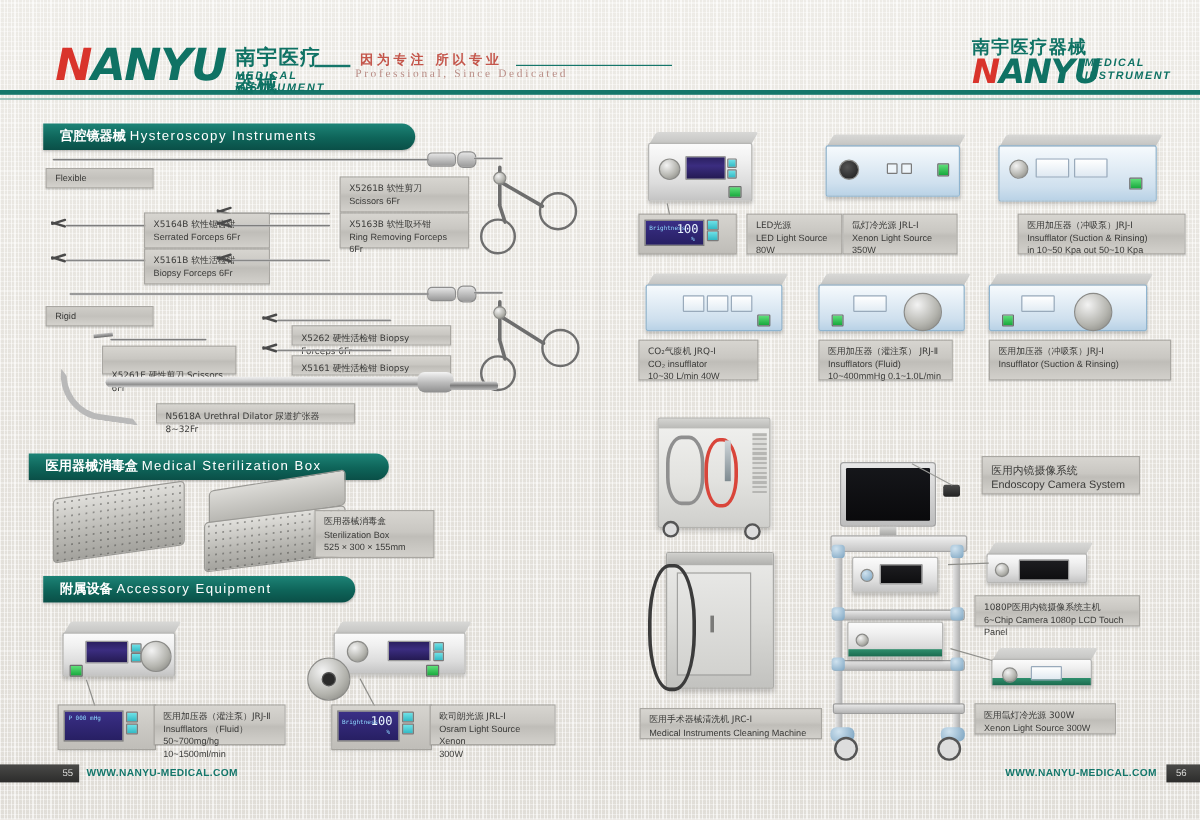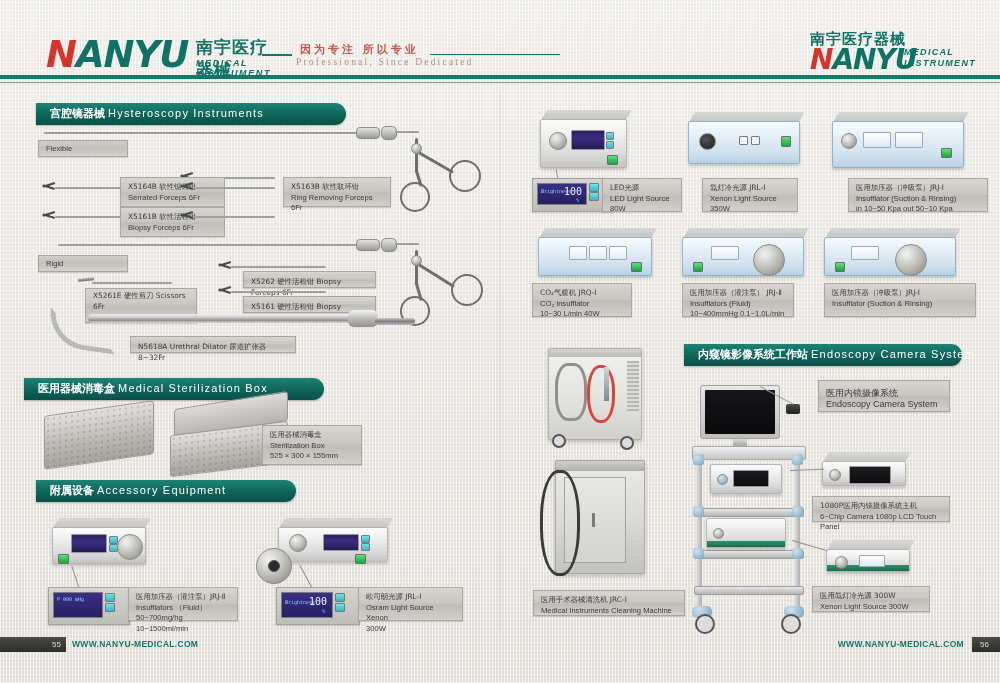--- a/index.html
+++ b/index.html
@@ -206,20 +206,24 @@
     <div class="ring" style="left:-5px;top:46px;width:26px;height:26px;"></div>
     <div class="knobc" style="left:6px;top:7px;width:9px;height:9px;"></div>
   </div>
 
   <div class="cap flat" style="left:38px;top:140px;width:90px;height:17px;padding-top:3px;">
     <span class="en">Flexible</span>
   </div>
 
   <div class="jaw" style="left:180px;top:172px;"></div>
   <div class="shaft thin" style="left:193px;top:177px;width:82px;"></div>
+  <div class="cap" style="left:283px;top:147px;width:108px;height:30px;">
+    <div class="zh">X5261B 软性剪刀</div>
+    <div class="en">Scissors 6Fr</div>
+  </div>
 
   <div class="jaw" style="left:42px;top:182px;"></div>
   <div class="shaft thin" style="left:55px;top:187px;width:80px;"></div>
   <div class="cap" style="left:120px;top:177px;width:105px;height:30px;">
     <div class="zh">X5164B 软性锯齿钳</div>
     <div class="en">Serrated Forceps 6Fr</div>
   </div>
 
   <div class="jaw" style="left:180px;top:182px;"></div>
   <div class="shaft thin" style="left:193px;top:187px;width:82px;"></div>
@@ -262,21 +266,21 @@
   </div>
 
   <div class="jaw" style="left:218px;top:286px;"></div>
   <div class="shaft thin" style="left:231px;top:291px;width:95px;"></div>
   <div class="cap oneline" style="left:243px;top:296px;width:133px;height:17px;padding-top:3.5px;">
     <span class="zh">X5161 硬性活检钳 Biopsy Forceps 6Fr</span>
   </div>
 
   <div class="tip-blade" style="left:78px;top:278px;"></div>
   <div class="shaft thin" style="left:92px;top:282px;width:80px;"></div>
-  <div class="cap oneline" style="left:85px;top:288px;width:112px;height:35px;padding-top:1px;">
+  <div class="cap oneline" style="left:85px;top:288px;width:112px;height:17px;padding-top:18px;">
     <span class="zh">X5261E 硬性剪刀 Scissors 6Fr</span>
   </div>
 
   <div class="dilator">
     <div class="curve"></div>
     <div class="body"></div>
     <div class="knob"></div>
   </div>
   <div class="shaft" style="left:375px;top:318px;width:40px;height:7px;border-radius:3px;"></div>
   <div class="cap oneline" style="left:130px;top:336px;width:166px;height:17px;padding-top:3.5px;">
@@ -379,21 +383,21 @@
   <div class="leader" style="left:556px;top:169px;width:14px;transform:rotate(78deg);"></div>
   <div class="closeup" style="left:532px;top:178px;width:76px;height:28px;">
     <div class="lcd" style="width:48px;height:20px;">
       <div class="txt" style="left:3px;top:4px;">Brightness</div>
       <div class="big" style="left:26px;top:2px;">100</div>
       <div class="txt" style="left:38px;top:13px;">%</div>
     </div>
     <div class="btn-sq" style="left:56px;top:4px;width:8px;height:7px;"></div>
     <div class="btn-sq" style="left:56px;top:13px;width:8px;height:7px;"></div>
   </div>
-  <div class="cap" style="left:602px;top:178px;width:80px;height:34px;">
+  <div class="cap" style="left:622px;top:178px;width:80px;height:34px;">
     <div class="zh">LED光源</div>
     <div class="en">LED Light Source</div>
     <div class="en">80W</div>
   </div>
 
   <div class="dev blue" style="left:688px;top:112px;width:110px;height:52px;">
     <div class="top"></div>
     <div class="face">
       <div class="knobc" style="left:10px;top:11px;width:15px;height:15px;background:radial-gradient(circle at 40% 35%,#555,#1a1a1a);"></div>
       <div class="btn-sq" style="left:50px;top:14px;width:7px;height:7px;background:#eef5fa;"></div>
@@ -457,26 +461,20 @@
       <div class="screen" style="left:26px;top:8px;width:26px;height:12px;background:linear-gradient(180deg,#fff,#e2ecf4);border-color:#9ab;"></div>
       <div class="knobc" style="left:70px;top:6px;width:30px;height:30px;"></div>
       <div class="btn-gr" style="left:10px;top:24px;width:8px;height:8px;"></div>
     </div>
   </div>
   <div class="cap" style="left:824px;top:283px;width:152px;height:34px;">
     <div class="zh">医用加压器（冲吸泵）JRJ-Ⅰ</div>
     <div class="en">Insufflator (Suction &amp; Rinsing)</div>
   </div>
 
-  <div class="sec" style="left:684px;top:344px;width:278px;">
-    <div class="t">
-      <span class="zh">内窥镜影像系统工作站</span>
-      <span class="en">Endoscopy Camera System</span>
-    </div>
-  </div>
 
   <div class="cabinet" style="left:548px;top:348px;width:92px;height:90px;background:linear-gradient(180deg,#f1f1ef 0%,#e3e3e0 55%,#cfcfcc 100%);border:1px solid #b3b3b0;">
     <div style="position:absolute;left:0;top:0;width:100%;height:8px;background:linear-gradient(180deg,#d4d4d1,#b9b9b6);"></div>
     <div style="position:absolute;right:2px;top:12px;width:12px;height:50px;background:repeating-linear-gradient(180deg,#b6b6b3 0 2px,#dcdcd9 2px 4px);"></div>
     <div class="hose" style="left:6px;top:14px;width:26px;height:52px;border-color:#8f8f8f;border-radius:40%;"></div>
     <div class="hose" style="left:38px;top:16px;width:22px;height:52px;border-color:#d9453a;border-radius:45%;"></div>
     <div style="position:absolute;left:55px;top:18px;width:5px;height:34px;background:linear-gradient(180deg,#cfd6da,#7e8a90);"></div>
   </div>
   <div class="trolley" style="left:548px;top:434px;width:92px;height:16px;">
     <div class="caster" style="left:4px;top:0;width:10px;height:10px;"></div>

